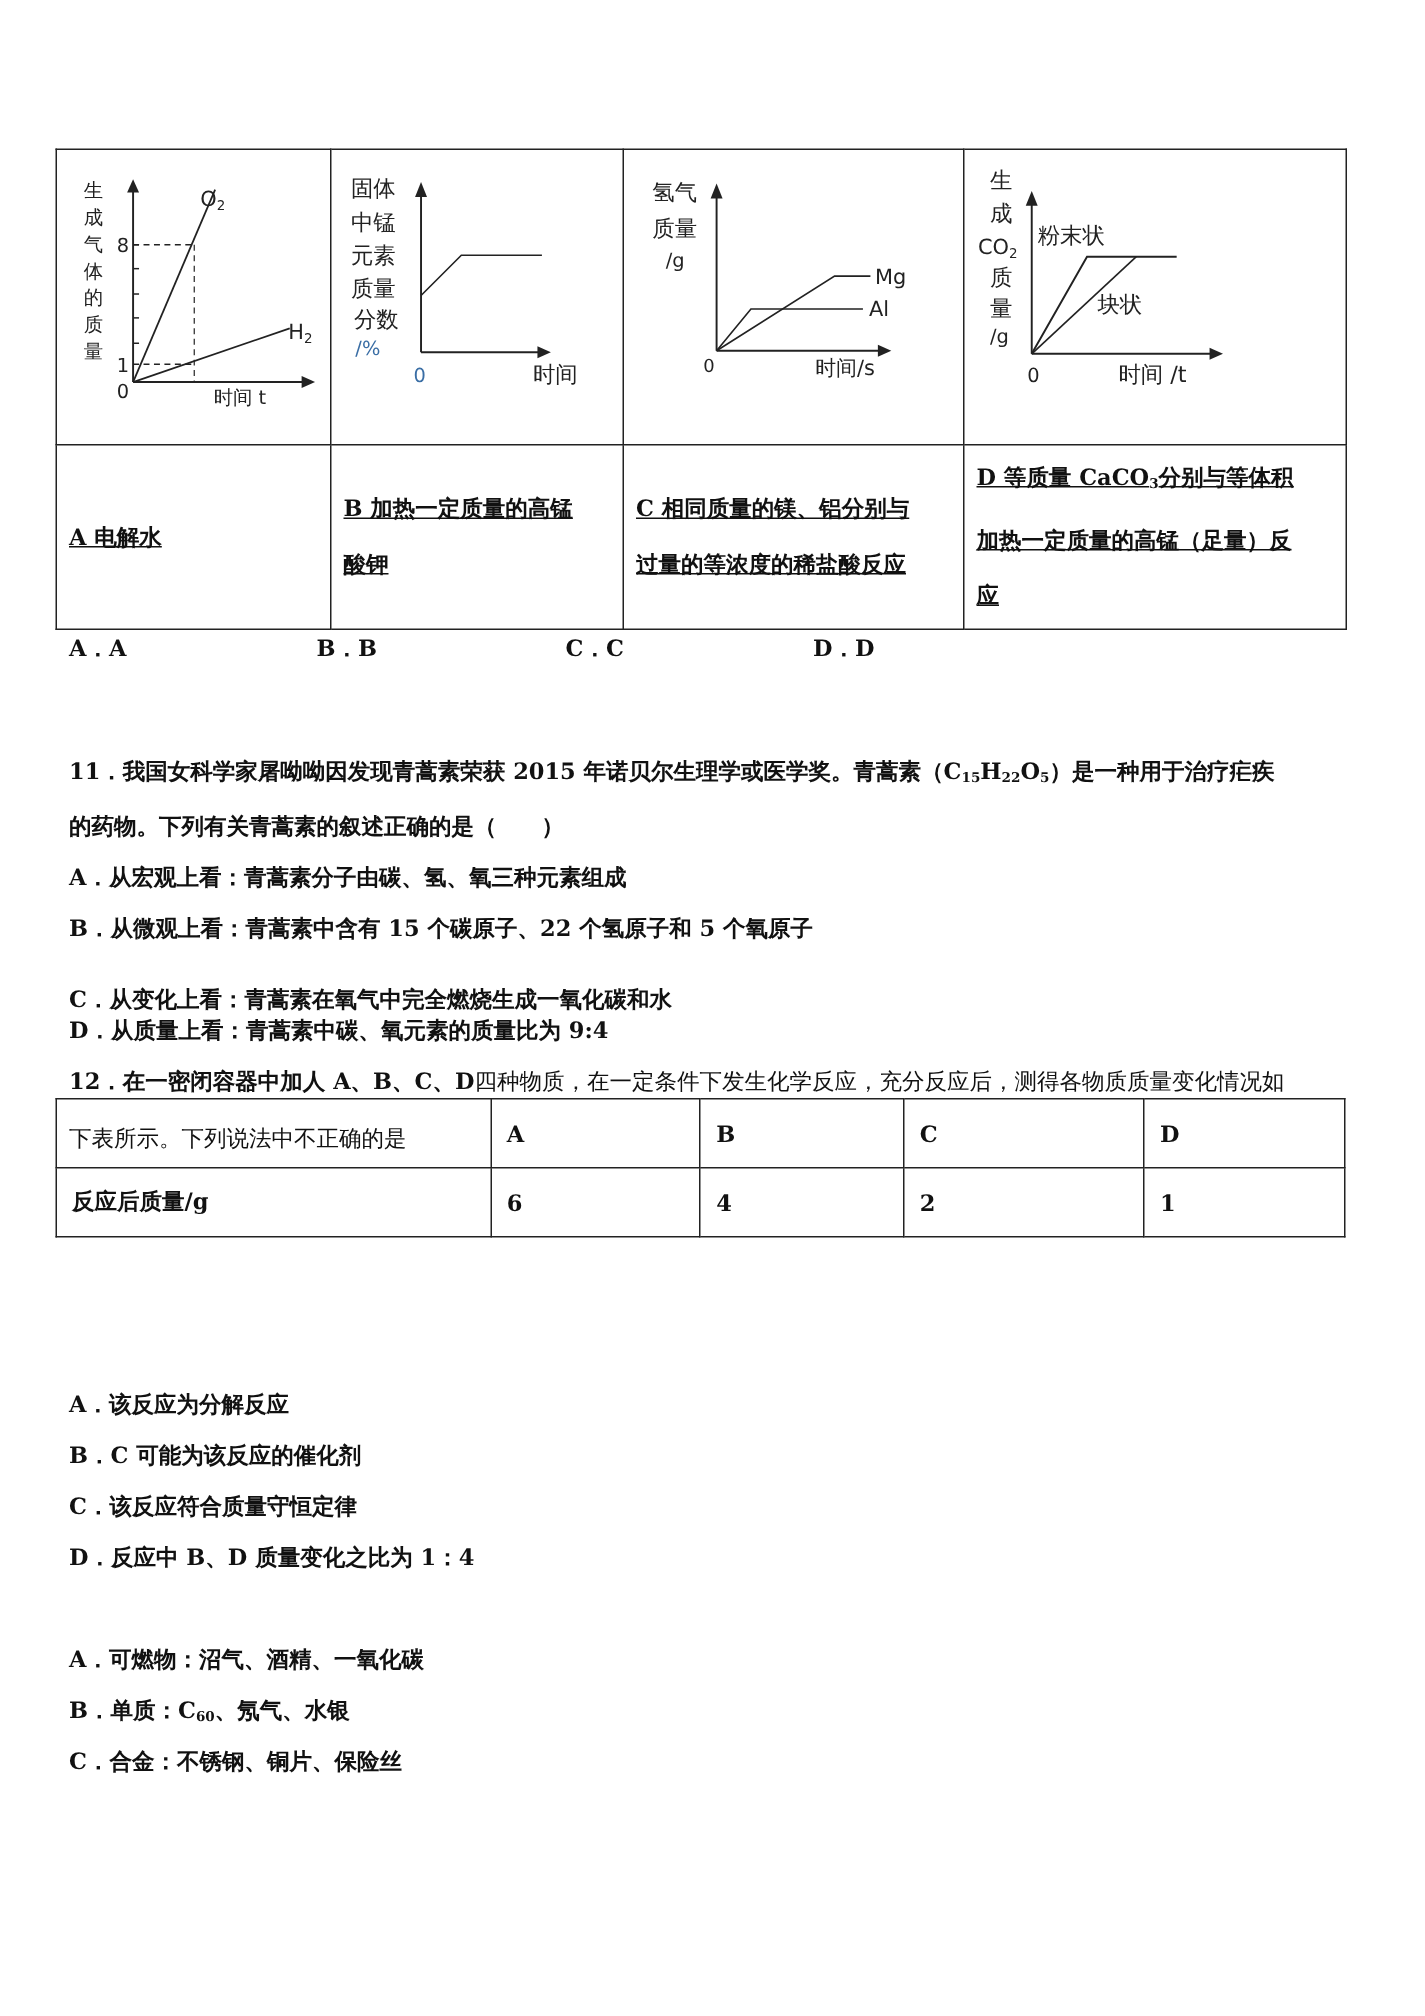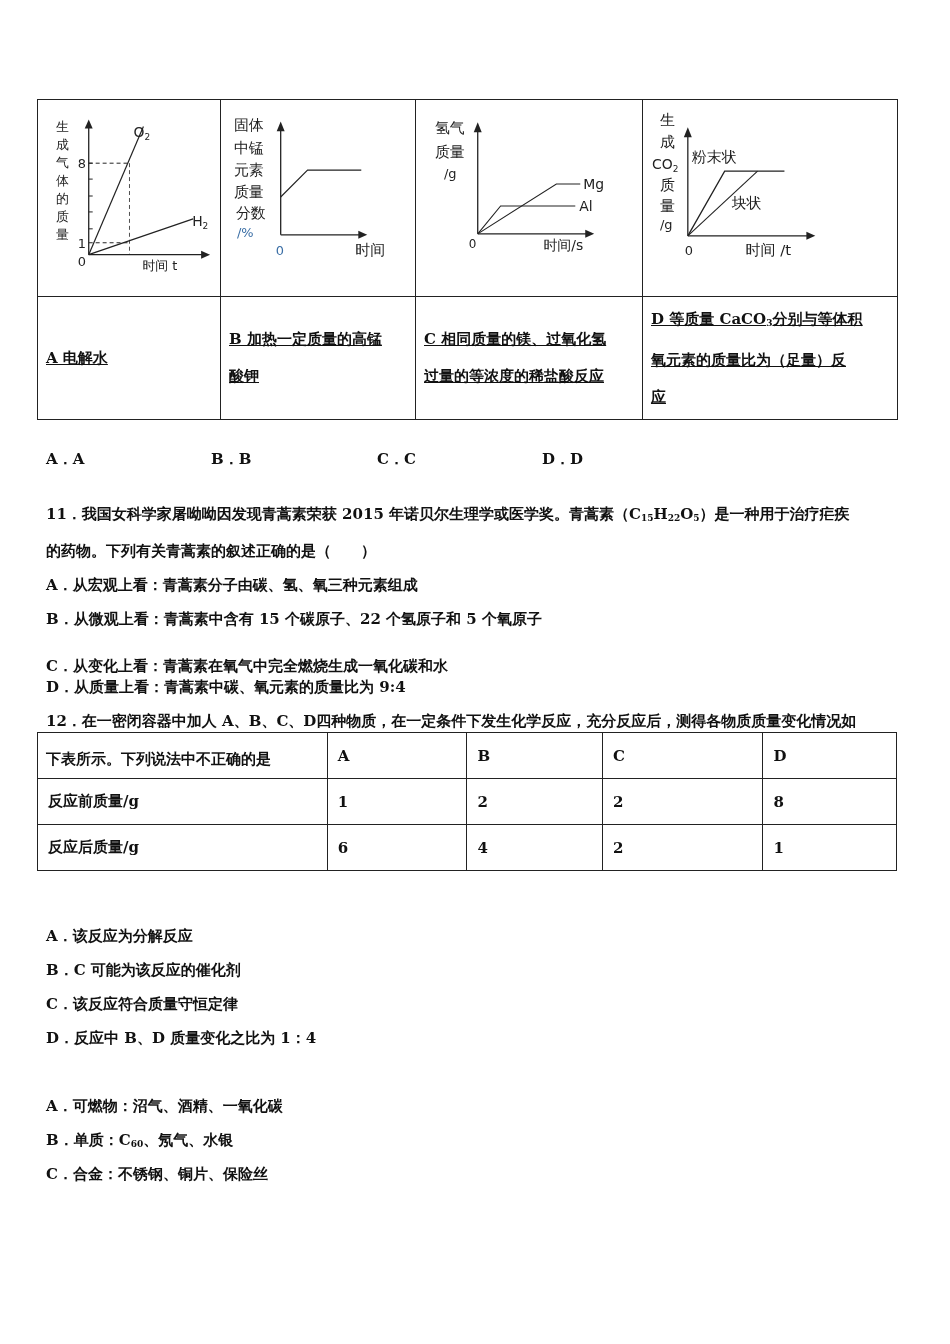--- a/index.html
+++ b/index.html
@@ -15,23 +15,23 @@
   .graph-table tr.label-row td { height: 122px; padding: 0 8px; font-weight: bold;
                                  font-size: 15px; line-height: 37px; text-decoration: underline; }
   .graph-table col.c1 { width: 183px; }
   .graph-table col.c2 { width: 195px; }
   .graph-table col.c3 { width: 227px; }
   .graph-table col.c4 { width: 255px; }
   .graph-svg { display: block; width: 100%; height: 196px; }
   .graph-svg text { font-family: "DejaVu Sans", sans-serif; fill: #222; }
 
   .line { position: absolute; left: 46px; font-weight: bold; font-size: 15px; white-space: nowrap; margin-top: 47px; }
-  .normal { font-weight: bold; }
+  .normal { font-weight: normal; }
   .choices-row { position: absolute; top: 423px; left: 46px; font-weight: bold; font-size: 15px; width: 860px; }
-  .choices-row span { position: absolute; white-space: nowrap; margin-top: 27px; }
+  .choices-row span { position: absolute; white-space: nowrap; }
   sub { font-size: 9px; vertical-align: -2px; }
 
   
   .data-table { position: absolute; left: 37px; top: 732px; width: 860px; border-collapse: collapse; table-layout: fixed; }
   .data-table td { border: 1.5px solid #222; height: 45px; padding: 0 10px; font-weight: bold;
                    font-size: 15px; vertical-align: middle; }
   .data-table col.k { width: 282px; }
   .data-table col.a { width: 136px; }
   .data-table col.b { width: 132px; }
   .data-table col.c { width: 156px; }
@@ -156,26 +156,26 @@
     </tr>
     <tr class="label-row">
       <td>
         <span>A 电解水</span>
       </td>
       <td>
         <div>B 加热一定质量的高锰</div>
         <div>酸钾</div>
       </td>
       <td>
-        <div>C 相同质量的镁、过氧化氢</div>
+        <div>C 相同质量的镁、铝分别与</div>
         <div>过量的等浓度的稀盐酸反应</div>
       </td>
       <td>
         <div><span>D 等质量 CaCO</span><sub>3</sub><span>分别与等体积</span></div>
-        <div>氧元素的质量比为（足量）反</div>
+        <div>加热一定质量的高锰（足量）反</div>
         <div>应</div>
       </td>
     </tr>
   </tbody>
     </table>
 
   <div class="choices-row">
     <span style="left:0">A．A</span>
     <span style="left:165px">B．B</span>
     <span style="left:331px">C．C</span>
@@ -206,27 +206,20 @@
       </colgroup>
     <tbody>
         <tr>
       <td></td>
       <td>A</td>
       <td>B</td>
       <td>C</td>
       <td>D</td>
     </tr>
     <tr>
-      <td>反应前质量/g</td>
-      <td>1</td>
-      <td>2</td>
-      <td>2</td>
-      <td>8</td>
-    </tr>
-    <tr>
       <td>反应后质量/g</td>
       <td>6</td>
       <td>4</td>
       <td>2</td>
       <td>1</td>
     </tr>
   </tbody>
     </table>
 
   <div class="line" style="top:880px">A．该反应为分解反应</div>

